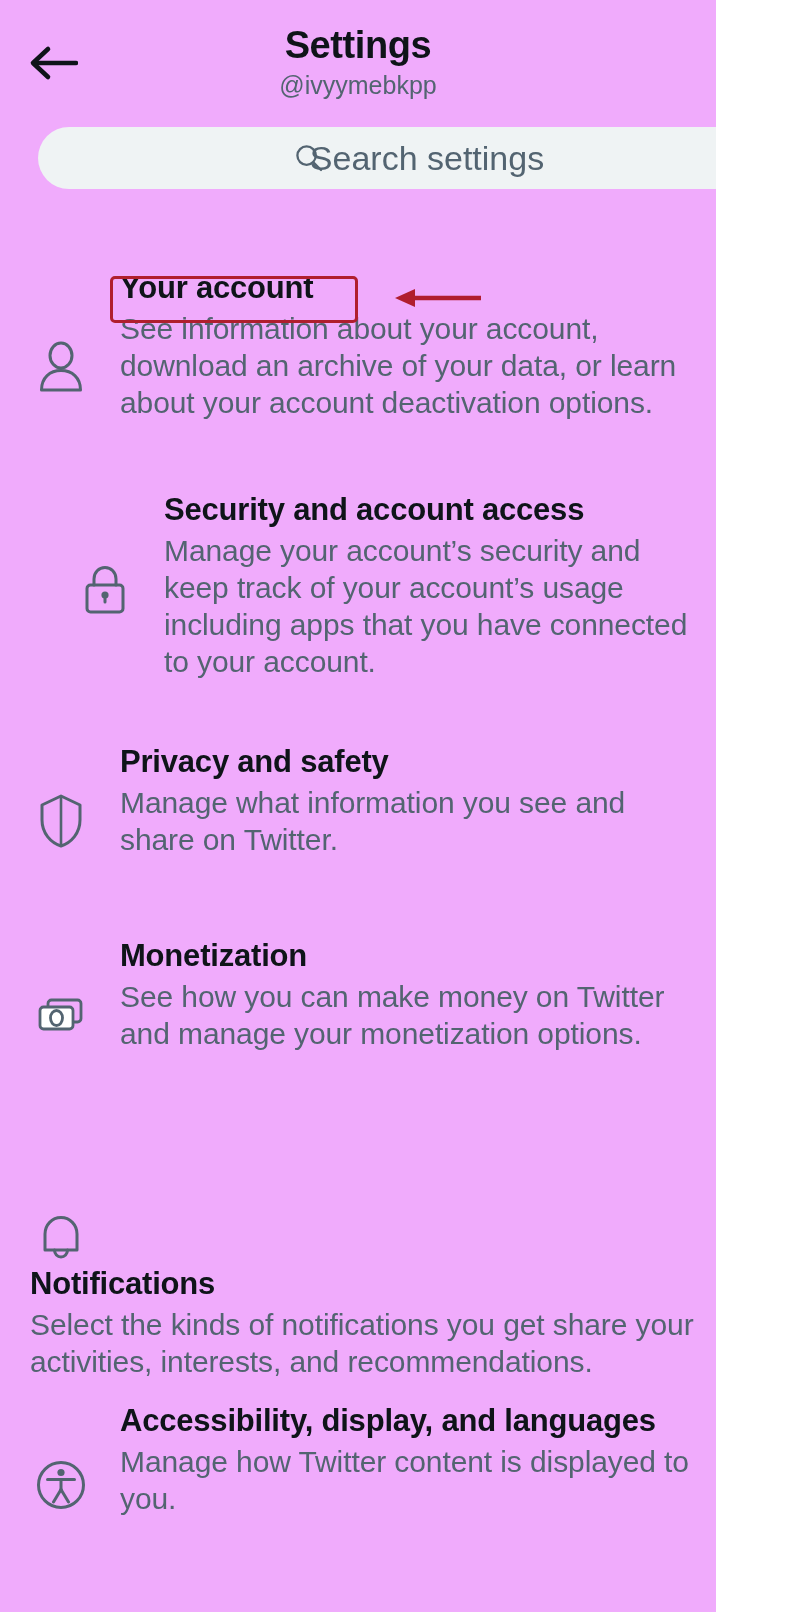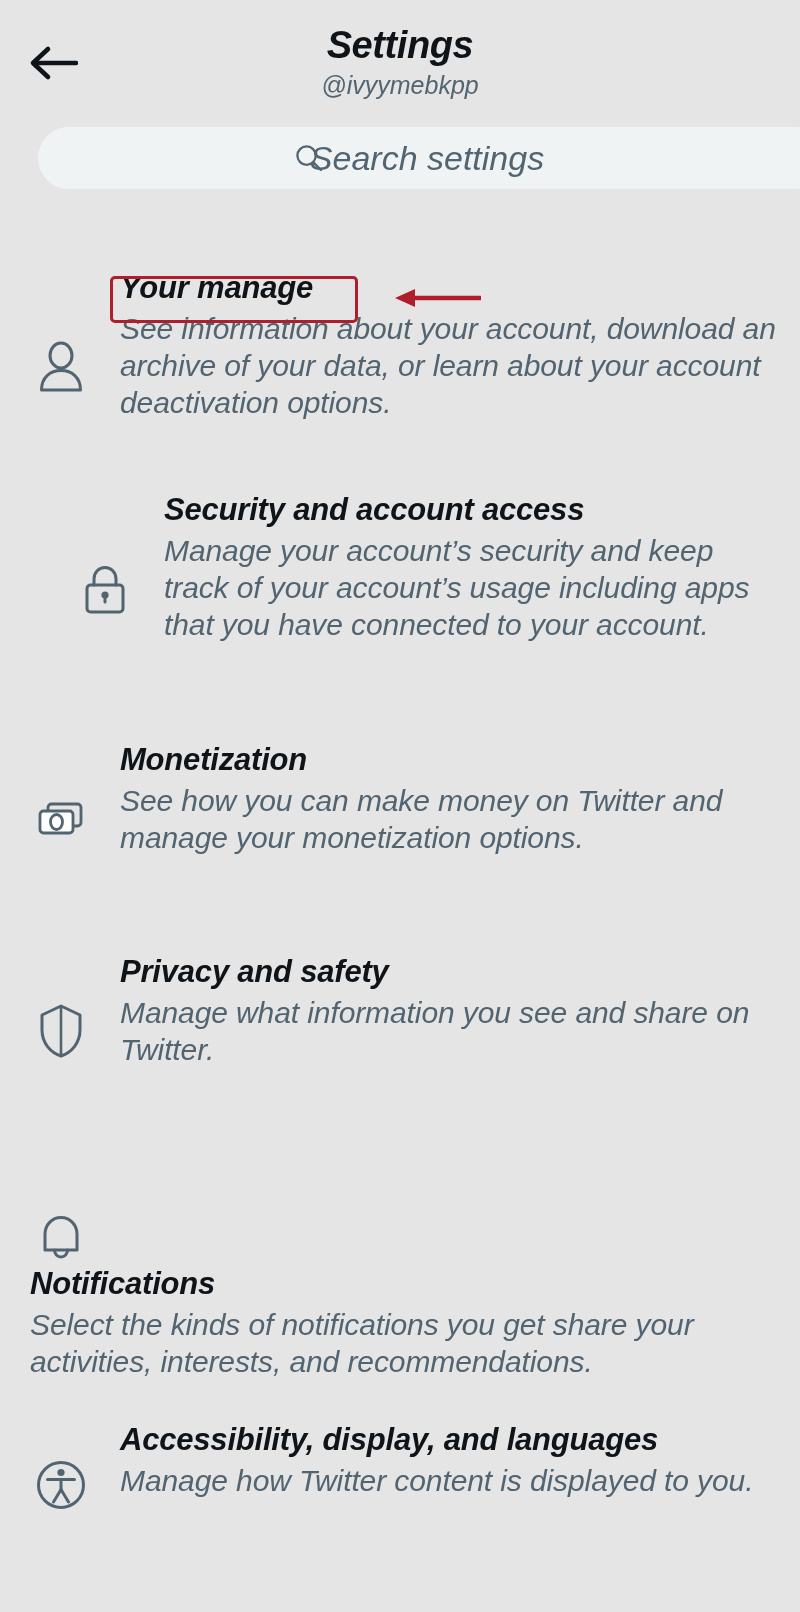--- a/index.html
+++ b/index.html
@@ -7,25 +7,24 @@
   html, body {
     width: 800px;
     height: 1612px;
     background: #ffffff;
     font-family: "Liberation Sans", sans-serif;
     -webkit-font-smoothing: antialiased;
   }
 
   .screen {
     position: relative;
-    width: 800px;
+    width: 716px;
     height: 1612px;
-    background: #e5e5e5;
+    background: #f0abfc;
     overflow: hidden;
-    font-style: italic;
   }
 
   
   .header {
     position: relative;
     height: 118px;
     width: 100%;
   }
 
   .back-button {
@@ -220,64 +219,64 @@
   <div class="settings-list">
 
     <div class="setting-row row-account">
       <div class="row-icon">
         <svg width="52" height="54" viewBox="0 0 52 54" fill="none">
           <ellipse cx="26" cy="15.5" rx="11" ry="12.5" stroke="#536471" stroke-width="3"></ellipse>
           <path d="M6.5 50 C6.5 37.5 15 30.5 26 30.5 C37 30.5 45.5 37.5 45.5 50 Z" stroke="#536471" stroke-width="3" stroke-linejoin="round"></path>
         </svg>
       </div>
       <div class="row-text">
-        <div class="row-title">Your manage</div>
+        <div class="row-title">Your account</div>
         <div class="row-desc">See information about your account, download an archive of your data, or learn about your account deactivation options.</div>
       </div>
     </div>
 
     <div class="setting-row row-security">
       <div class="row-icon">
         <svg width="52" height="56" viewBox="0 0 52 56" fill="none">
           <rect x="8" y="23" width="36" height="27" rx="3.5" stroke="#536471" stroke-width="3"></rect>
           <path d="M15 23 V17 C15 10.4 19.9 5.5 26 5.5 C32.1 5.5 37 10.4 37 17 V23" stroke="#536471" stroke-width="3" stroke-linecap="round"></path>
           <circle cx="26" cy="33" r="3.6" fill="#536471"></circle>
           <path d="M26 34.5 V40" stroke="#536471" stroke-width="3" stroke-linecap="round"></path>
         </svg>
       </div>
       <div class="row-text">
         <div class="row-title">Security and account access</div>
         <div class="row-desc">Manage your account’s security and keep track of your account’s usage including apps that you have connected to your account.</div>
       </div>
     </div>
 
+    <div class="setting-row row-privacy">
+      <div class="row-icon">
+        <svg width="52" height="58" viewBox="0 0 52 58" fill="none">
+          <path d="M26 4 L45 13 V28 C45 41 36.5 50.5 26 54 C15.5 50.5 7 41 7 28 V13 Z" stroke="#536471" stroke-width="3" stroke-linejoin="round"></path>
+          <path d="M26 5 V53" stroke="#536471" stroke-width="2.6"></path>
+        </svg>
+      </div>
+      <div class="row-text">
+        <div class="row-title">Privacy and safety</div>
+        <div class="row-desc">Manage what information you see and share on Twitter.</div>
+      </div>
+    </div>
+
     <div class="setting-row row-monetization">
       <div class="row-icon">
         <svg width="52" height="48" viewBox="0 0 52 48" fill="none">
           <rect x="13" y="8" width="33" height="22" rx="3.5" stroke="#536471" stroke-width="2.8"></rect>
           <rect x="5" y="15" width="33" height="22" rx="3.5" stroke="#536471" stroke-width="2.8" fill="#ffffff"></rect>
           <ellipse cx="21.5" cy="26" rx="6" ry="7.5" stroke="#536471" stroke-width="2.8"></ellipse>
         </svg>
       </div>
       <div class="row-text">
         <div class="row-title">Monetization</div>
         <div class="row-desc">See how you can make money on Twitter and manage your monetization options.</div>
-      </div>
-    </div>
-
-    <div class="setting-row row-privacy">
-      <div class="row-icon">
-        <svg width="52" height="58" viewBox="0 0 52 58" fill="none">
-          <path d="M26 4 L45 13 V28 C45 41 36.5 50.5 26 54 C15.5 50.5 7 41 7 28 V13 Z" stroke="#536471" stroke-width="3" stroke-linejoin="round"></path>
-          <path d="M26 5 V53" stroke="#536471" stroke-width="2.6"></path>
-        </svg>
-      </div>
-      <div class="row-text">
-        <div class="row-title">Privacy and safety</div>
-        <div class="row-desc">Manage what information you see and share on Twitter.</div>
       </div>
     </div>
 
     <div class="setting-row row-notifications">
       <div class="row-icon">
         <svg width="52" height="56" viewBox="0 0 52 56" fill="none">
           <path d="M10 42 V26 C10 17 17 9.5 26 9.5 C35 9.5 42 17 42 26 V42 Z" stroke="#536471" stroke-width="3" stroke-linejoin="round"></path>
           <path d="M19.5 42 C19.5 46 22.4 49 26 49 C29.6 49 32.5 46 32.5 42" stroke="#536471" stroke-width="3" stroke-linecap="round"></path>
         </svg>
       </div>

